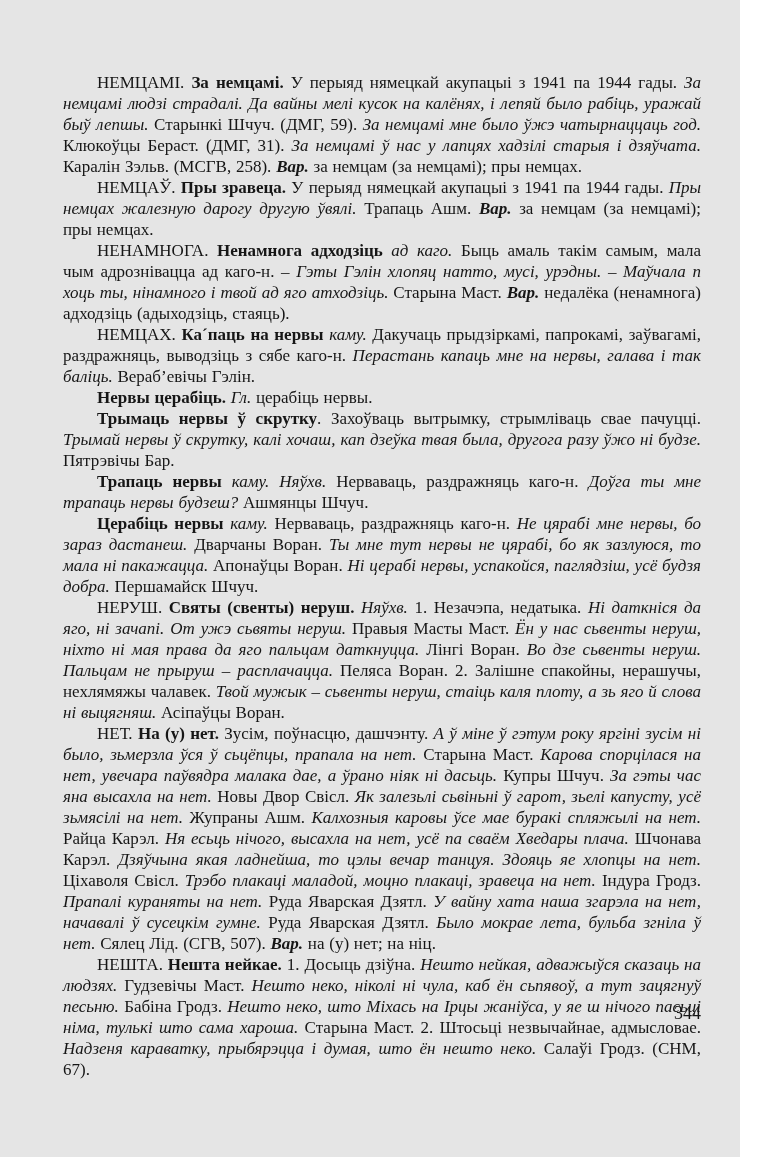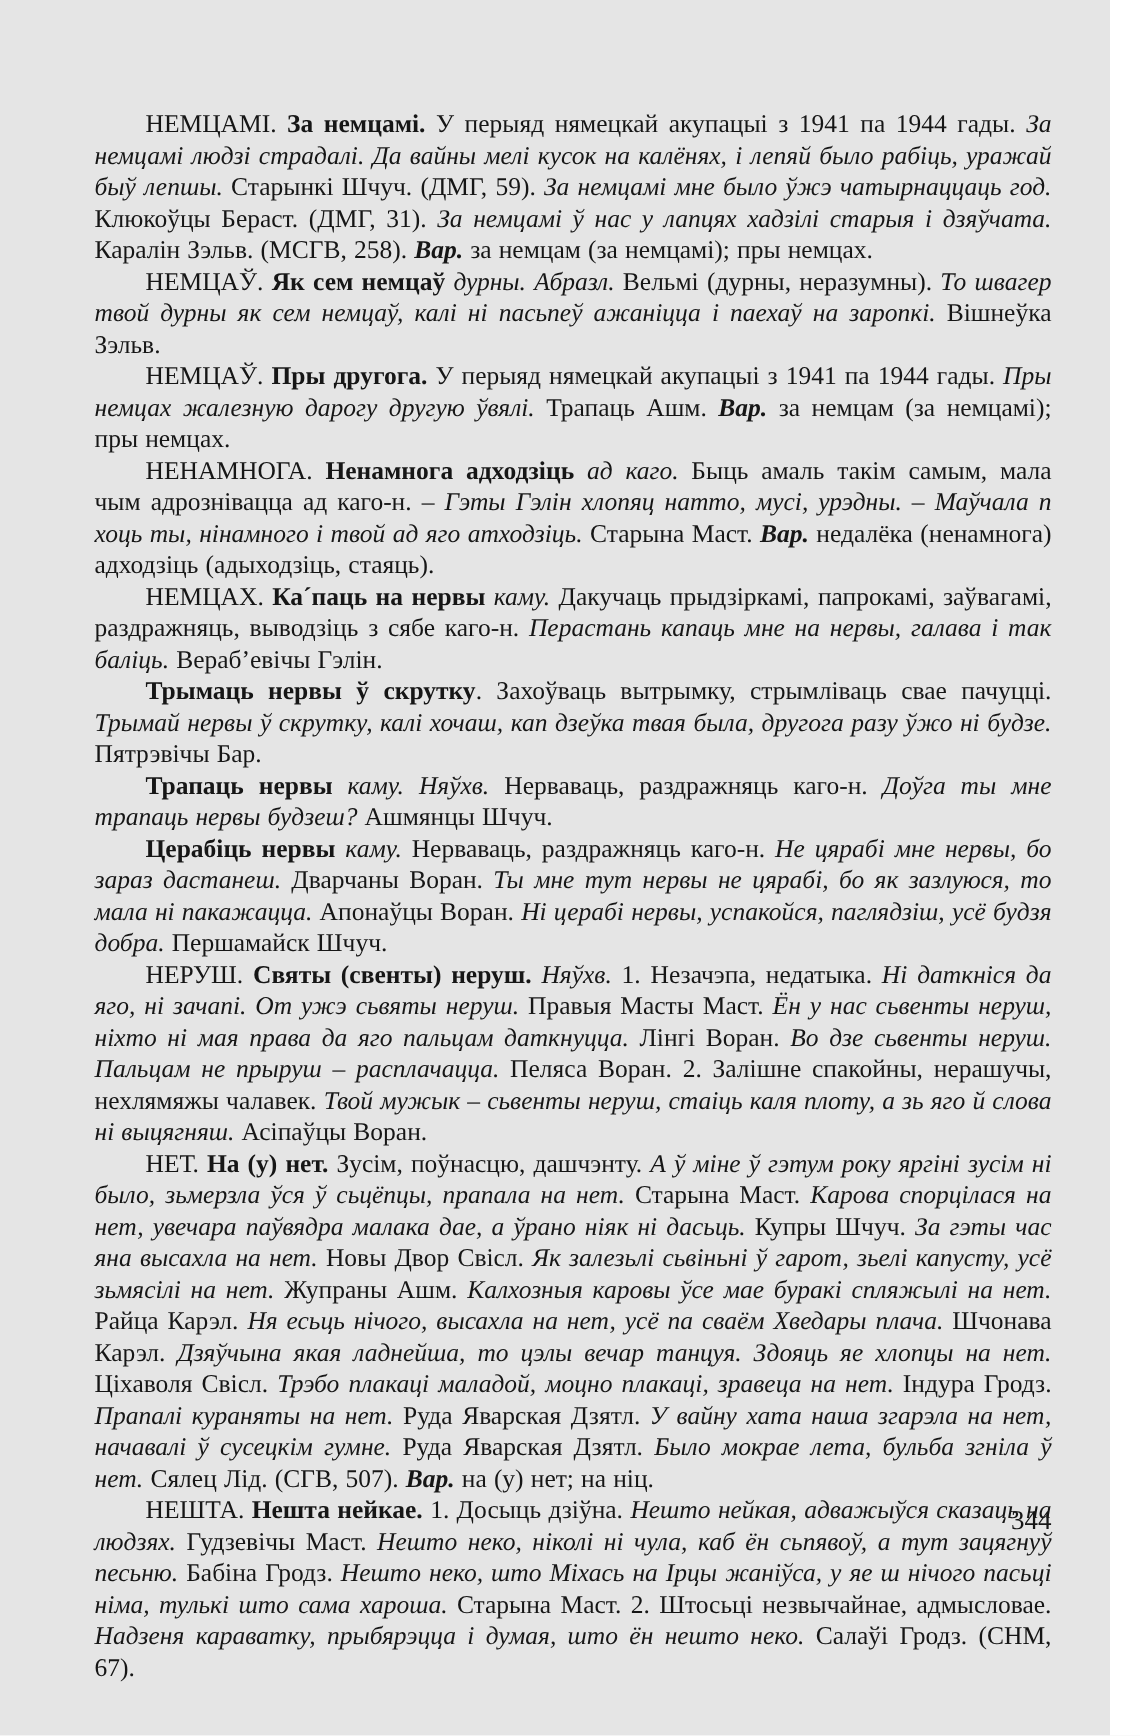--- a/index.html
+++ b/index.html
@@ -45,24 +45,24 @@
     line-height: 22px;
     color: #161616;
   }
 </style>
 </head>
 <body>
 
 <div class="page">
   <div class="content">
       <p class="entry"><span class="run-n">НЕМЦАМІ. </span><span class="run-b">За немцамі. </span><span class="run-n">У перыяд нямецкай акупацыі з 1941 па 1944 гады. </span><span class="run-i">За немцамі людзі страдалі. Да вайны мелі кусок на калёнях, і лепяй было рабіць, уражай быў лепшы. </span><span class="run-n">Старынкі Шчуч. (ДМГ, 59). </span><span class="run-i">За немцамі мне было ўжэ чатырнаццаць год. </span><span class="run-n">Клюкоўцы Бераст. (ДМГ, 31). </span><span class="run-i">За немцамі ў нас у лапцях хадзілі старыя і дзяўчата. </span><span class="run-n">Каралін Зэльв. (МСГВ, 258). </span><span class="run-bi">Вар. </span><span class="run-n">за немцам (за немцамі); пры немцах.</span></p>
-      <p class="entry"><span class="run-n">НЕМЦАЎ. </span><span class="run-b">Як сем немцаў </span><span class="run-i">дурны. Абразл. </span><span class="run-n">Вельмі (дурны, неразумны). </span><span class="run-i">То швагер твой дурны як сем немцаў, калі ні пасьпеў ажаніцца і паехаў на заропкі. </span><span class="run-n">Вішнеўка Зэльв.</span></p>
-      <p class="entry"><span class="run-n">НЕМЦАЎ. </span><span class="run-b">Пры другога. </span><span class="run-n">У перыяд нямецкай акупацыі з 1941 па 1944 гады. </span><span class="run-i">Пры немцах жалезную дарогу другую ўвялі. </span><span class="run-n">Трапаць Ашм. </span><span class="run-bi">Вар. </span><span class="run-n">за немцам (за немцамі); пры немцах.</span></p>
+      <p class="entry"><span class="run-n">НЕМЦАЎ. </span><span class="run-b">Пры зравеца. </span><span class="run-n">У перыяд нямецкай акупацыі з 1941 па 1944 гады. </span><span class="run-i">Пры немцах жалезную дарогу другую ўвялі. </span><span class="run-n">Трапаць Ашм. </span><span class="run-bi">Вар. </span><span class="run-n">за немцам (за немцамі); пры немцах.</span></p>
       <p class="entry"><span class="run-n">НЕНАМНОГА. </span><span class="run-b">Ненамнога адходзіць </span><span class="run-i">ад каго. </span><span class="run-n">Быць амаль такім самым, мала чым адрознівацца ад каго-н. – </span><span class="run-i">Гэты Гэлін хлопяц натто, мусі, урэдны. – Маўчала п хоць ты, нінамного і твой ад яго атходзіць. </span><span class="run-n">Старына Маст. </span><span class="run-bi">Вар. </span><span class="run-n">недалёка (ненамнога) адходзіць (адыходзіць, стаяць).</span></p>
       <p class="entry"><span class="run-n">НЕМЦАХ. </span><span class="run-b">Ка´паць на нервы </span><span class="run-i">каму. </span><span class="run-n">Дакучаць прыдзіркамі, папрокамі, заўвагамі, раздражняць, выводзіць з сябе каго-н. </span><span class="run-i">Перастань капаць мне на нервы, галава і так баліць. </span><span class="run-n">Вераб’евічы Гэлін.</span></p>
+      <p class="entry"><span class="run-b">Нервы церабіць. </span><span class="run-i">Гл. </span><span class="run-n">церабіць нервы.</span></p>
       <p class="entry"><span class="run-b">Трымаць нервы ў скрутку</span><span class="run-n">. Захоўваць вытрымку, стрымліваць свае пачуцці. </span><span class="run-i">Трымай нервы ў скрутку, калі хочаш, кап дзеўка твая была,  другога разу ўжо ні будзе. </span><span class="run-n">Пятрэвічы Бар.</span></p>
       <p class="entry"><span class="run-b">Трапаць нервы </span><span class="run-i">каму. Няўхв. </span><span class="run-n">Нерваваць, раздражняць каго-н. </span><span class="run-i">Доўга ты мне трапаць нервы будзеш? </span><span class="run-n">Ашмянцы Шчуч.</span></p>
       <p class="entry"><span class="run-b">Церабіць нервы </span><span class="run-i">каму. </span><span class="run-n">Нерваваць, раздражняць каго-н. </span><span class="run-i">Не цярабі мне нервы, бо зараз дастанеш. </span><span class="run-n">Дварчаны Воран. </span><span class="run-i">Ты мне тут нервы не цярабі, бо як зазлуюся, то мала ні пакажацца. </span><span class="run-n">Апонаўцы Воран. </span><span class="run-i">Ні церабі нервы, успакойся, паглядзіш, усё будзя добра. </span><span class="run-n">Першамайск Шчуч.</span></p>
       <p class="entry"><span class="run-n">НЕРУШ. </span><span class="run-b">Святы (свенты) неруш. </span><span class="run-i">Няўхв. </span><span class="run-n">1. Незачэпа, недатыка. </span><span class="run-i">Ні даткніся да яго, ні зачапі. От ужэ сьвяты неруш. </span><span class="run-n">Правыя Масты Маст. </span><span class="run-i">Ён у нас сьвенты неруш, ніхто ні мая права да яго пальцам даткнуцца. </span><span class="run-n">Лінгі Воран.  </span><span class="run-i">Во дзе сьвенты неруш. Пальцам не прыруш – расплачацца. </span><span class="run-n">Пеляса Воран. 2. Залішне спакойны, нерашучы, нехлямяжы чалавек. </span><span class="run-i">Твой мужык – сьвенты неруш, стаіць каля плоту, а зь яго й слова ні выцягняш. </span><span class="run-n">Асіпаўцы Воран.</span></p>
       <p class="entry"><span class="run-n">НЕТ. </span><span class="run-b">На (у) нет. </span><span class="run-n">Зусім, поўнасцю, дашчэнту. </span><span class="run-i">А ў міне ў гэтум року яргіні зусім ні было, зьмерзла ўся ў сьцёпцы, прапала на нет. </span><span class="run-n">Старына Маст. </span><span class="run-i">Карова спорцілася на нет, увечара паўвядра малака дае, а ўрано ніяк ні дасьць. </span><span class="run-n">Купры Шчуч. </span><span class="run-i">За гэты час яна высахла на нет. </span><span class="run-n">Новы Двор Свісл. </span><span class="run-i">Як залезьлі сьвіньні ў гарот, зьелі капусту, усё зьмясілі на нет. </span><span class="run-n">Жупраны Ашм. </span><span class="run-i">Калхозныя каровы ўсе мае буракі спляжылі на нет. </span><span class="run-n">Райца Карэл. </span><span class="run-i">Ня есьць нічого, высахла на нет, усё па сваём Хведары плача. </span><span class="run-n">Шчонава Карэл. </span><span class="run-i">Дзяўчына якая ладнейша, то цэлы вечар танцуя. Здояць яе хлопцы на нет. </span><span class="run-n">Ціхаволя Свісл. </span><span class="run-i">Трэбо плакаці маладой, моцно плакаці, зравеца на нет. </span><span class="run-n">Індура Гродз. </span><span class="run-i">Прапалі кураняты на нет. </span><span class="run-n">Руда Яварская Дзятл. </span><span class="run-i">У вайну хата наша згарэла на нет, начавалі ў сусецкім гумне. </span><span class="run-n">Руда Яварская Дзятл. </span><span class="run-i">Было мокрае лета, бульба згніла ў нет. </span><span class="run-n">Сялец Лід. (СГВ, 507). </span><span class="run-bi">Вар. </span><span class="run-n">на (у) нет; на ніц.</span></p>
       <p class="entry"><span class="run-n">НЕШТА. </span><span class="run-b">Нешта нейкае. </span><span class="run-n">1. Досыць дзіўна. </span><span class="run-i">Нешто нейкая, адважыўся сказаць на людзях. </span><span class="run-n">Гудзевічы Маст. </span><span class="run-i">Нешто неко, ніколі ні чула, каб ён сьпявоў, а тут зацягнуў песьню. </span><span class="run-n">Бабіна Гродз. </span><span class="run-i">Нешто неко, што Міхась на Ірцы жаніўса, у яе ш нічого пасьці німа, тулькі што сама хароша. </span><span class="run-n">Старына Маст. 2. Штосьці незвычайнае, адмысловае. </span><span class="run-i">Надзеня караватку, прыбярэцца і думая, што ён нешто неко. </span><span class="run-n">Салаўі Гродз. (СНМ, 67).</span></p>
     </div>
   <div class="page-number">344</div>
 </div>
 

